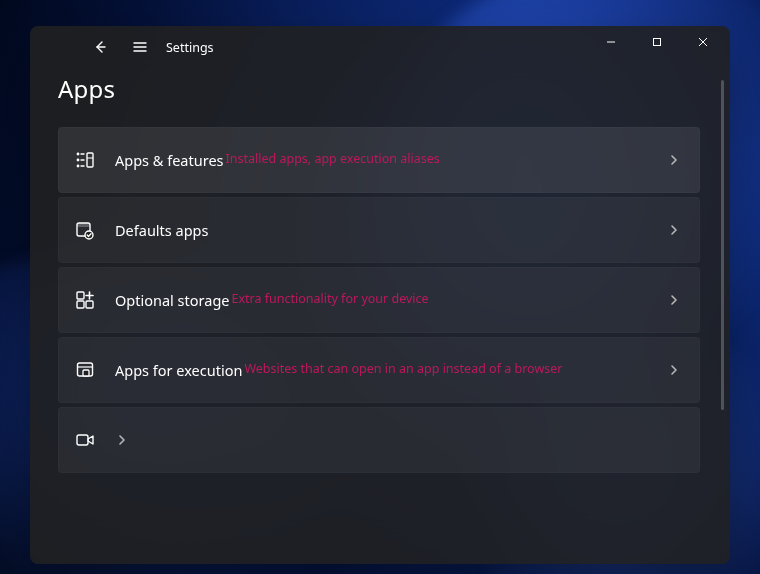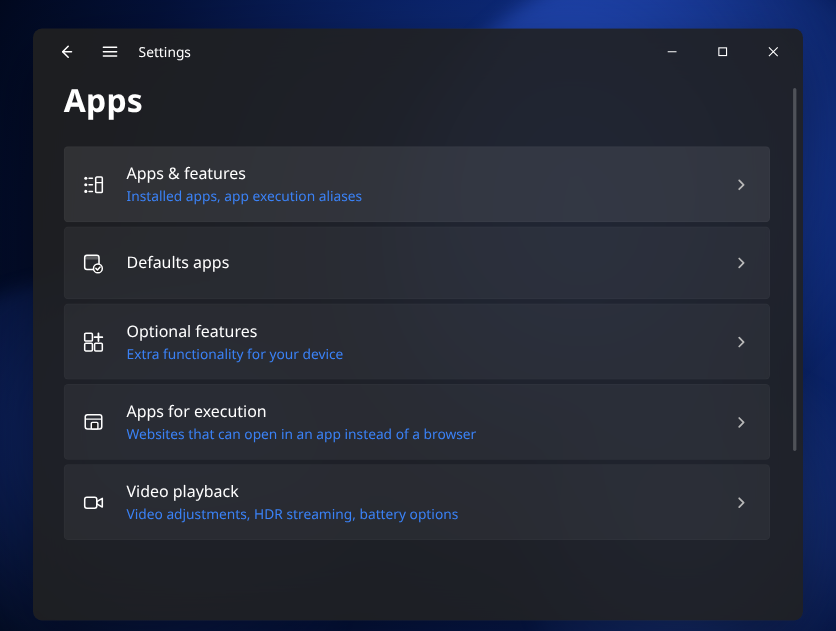--- a/index.html
+++ b/index.html
@@ -23,50 +23,50 @@
     position:absolute; left:30px; top:26px; width:700px; height:538px;
     background: rgba(32,32,32,0.90);
     border-radius:8px;
     box-shadow: 0 20px 60px rgba(0,0,0,0.5);
     color:#fff;
     backdrop-filter: blur(24px);
     display:flex; flex-direction:column;
     overflow:hidden;
   }
   .titlebar {
-    height:42px; display:flex; align-items:center; padding:0 4px 0 12px;
-    font-size:12.5px; color:#fff;
+    height:42px; display:flex; padding:0 4px 0 12px;
+    font-size:12.5px; color:#fff;margin-left:40px;
   }
   .titlebar .left { display:flex; align-items:center; gap:4px; }
   .titlebar .iconbtn {
     width:36px; height:36px; display:flex; align-items:center; justify-content:center;
     border-radius:4px;
   }
   .titlebar .titletext { margin-left:4px; font-size:12.5px; color:#fff; }
   .titlebar .spacer { flex:1; }
   .winbtns { display:flex; }
   .winbtn { width:46px; height:32px; display:flex; align-items:center; justify-content:center; }
 
   .content { position:relative; flex:1; padding: 4px 28px 0 28px; overflow:hidden; }
-  h1.page { font-size:29px; font-weight:700; letter-spacing:0.2px; margin-bottom:22px; }
+  h1.page { font-size:24px; font-weight:400; letter-spacing:0.2px; margin-bottom:22px; }
 
   .list { display:flex; flex-direction:column; gap:4px; padding-right:2px; }
   .card {
     display:flex; align-items:center; gap:18px;
     background: rgba(255,255,255,0.050);
     border: 1px solid rgba(255,255,255,0.02);
     border-radius:4px;
     padding: 14px 18px 14px 14px;
     min-height:66px;
   }
   .card.first { background: rgba(255,255,255,0.085); }
   .card .cicon { width:24px; height:24px; flex:none; display:flex; align-items:center; justify-content:center; }
-  .card .texts { flex:1; display:flex; flex-direction:column; gap:2px; }
+  .card .texts { flex:1; display:flex; flex-direction:row; gap:2px; }
   .card .title { font-size:14.5px; font-weight:400; color:#fff; }
-  .card .sub { font-size:12.5px; color: #3b82f6; }
+  .card .sub { font-size:12.5px; color: #be185d; }
   .card .chev { flex:none; color:#b8b8b8; }
 
   .scrolltrack {
     position:absolute; right:6px; top:12px; width:3px; height:330px;
     background: rgba(255,255,255,0.22); border-radius:2px;
   }
 
   svg { display:block; }
 </style>
 </head>
@@ -166,21 +166,21 @@
       <div class="card">
         <div class="cicon">
           <svg width="20" height="20" viewBox="0 0 20 20" fill="none">
             <rect x="2" y="2" width="7" height="7" rx="1" stroke="#fff" stroke-width="1.4"></rect>
             <rect x="11" y="11" width="7" height="7" rx="1" stroke="#fff" stroke-width="1.4"></rect>
             <rect x="2" y="11" width="7" height="7" rx="1" stroke="#fff" stroke-width="1.4"></rect>
             <path d="M14.5 2 V9 M11 5.5 H18" stroke="#fff" stroke-width="1.6" stroke-linecap="round"></path>
           </svg>
         </div>
         <div class="texts">
-          <span class="title">Optional features</span>
+          <span class="title">Optional storage</span>
           <span class="sub">Extra functionality for your device</span>
         </div>
         <div class="chev">
           <svg width="14" height="14" viewBox="0 0 14 14">
               <path d="M5 3 L9 7 L5 11" stroke="currentColor" stroke-width="1.6" fill="none" stroke-linecap="round" stroke-linejoin="round"></path>
             </svg>
         </div>
       </div>
 
       <div class="card">
@@ -202,24 +202,20 @@
         </div>
       </div>
 
       <div class="card">
         <div class="cicon">
           <svg width="20" height="20" viewBox="0 0 20 20" fill="none">
             <rect x="2" y="5" width="11" height="10" rx="2" stroke="#fff" stroke-width="1.4"></rect>
             <path d="M13 9 L18 6 V14 L13 11 Z" stroke="#fff" stroke-width="1.4" fill="none" stroke-linejoin="round"></path>
           </svg>
         </div>
-        <div class="texts">
-          <span class="title">Video playback</span>
-          <span class="sub">Video adjustments, HDR streaming, battery options</span>
-        </div>
         <div class="chev">
           <svg width="14" height="14" viewBox="0 0 14 14">
               <path d="M5 3 L9 7 L5 11" stroke="currentColor" stroke-width="1.6" fill="none" stroke-linecap="round" stroke-linejoin="round"></path>
             </svg>
         </div>
       </div>
 
     </div>
 
     <div class="scrolltrack"></div>

